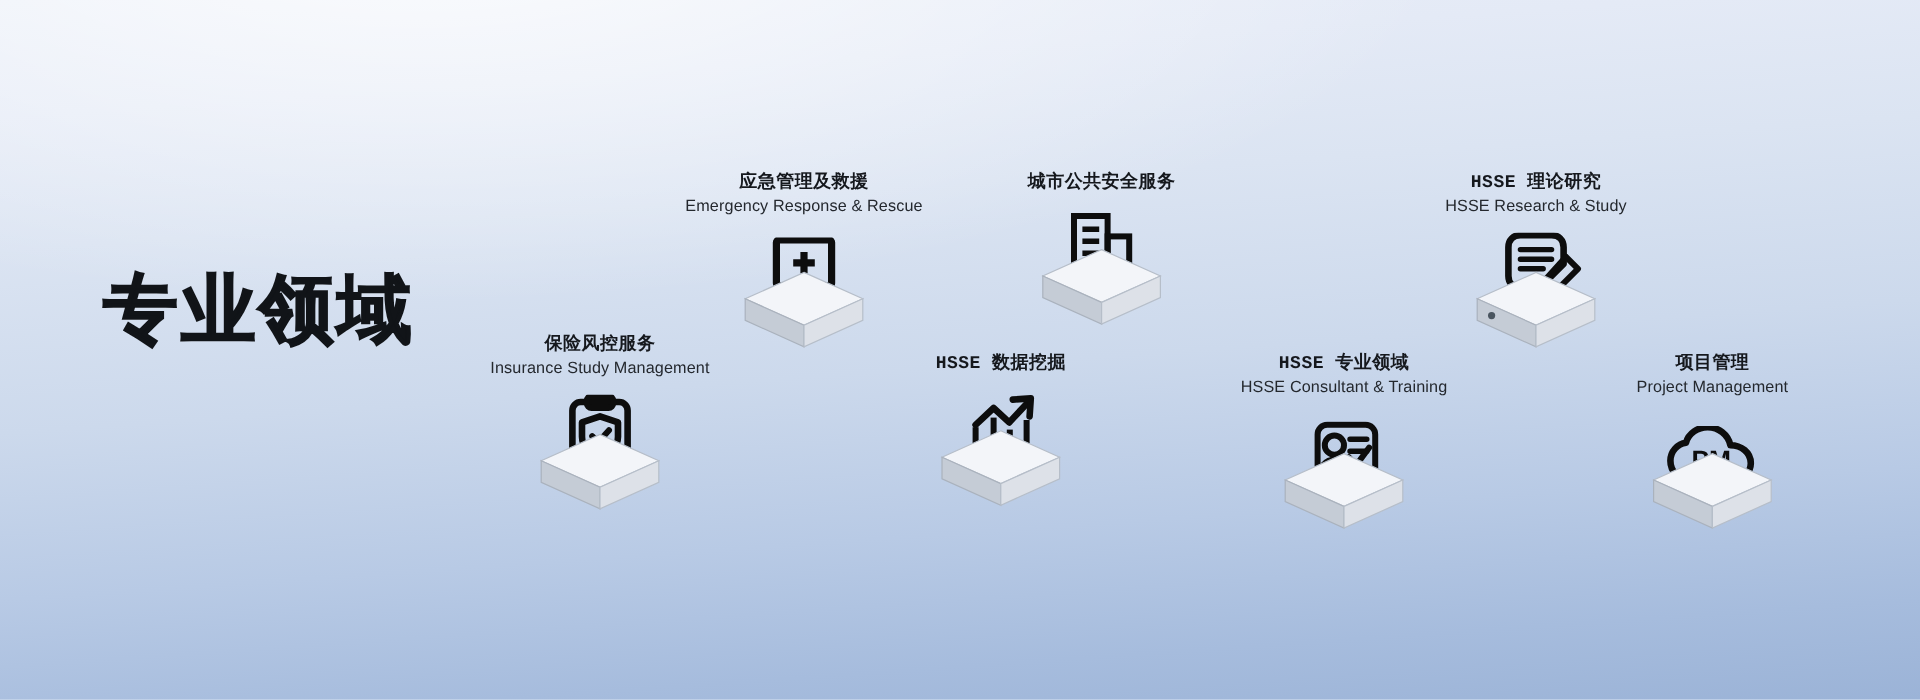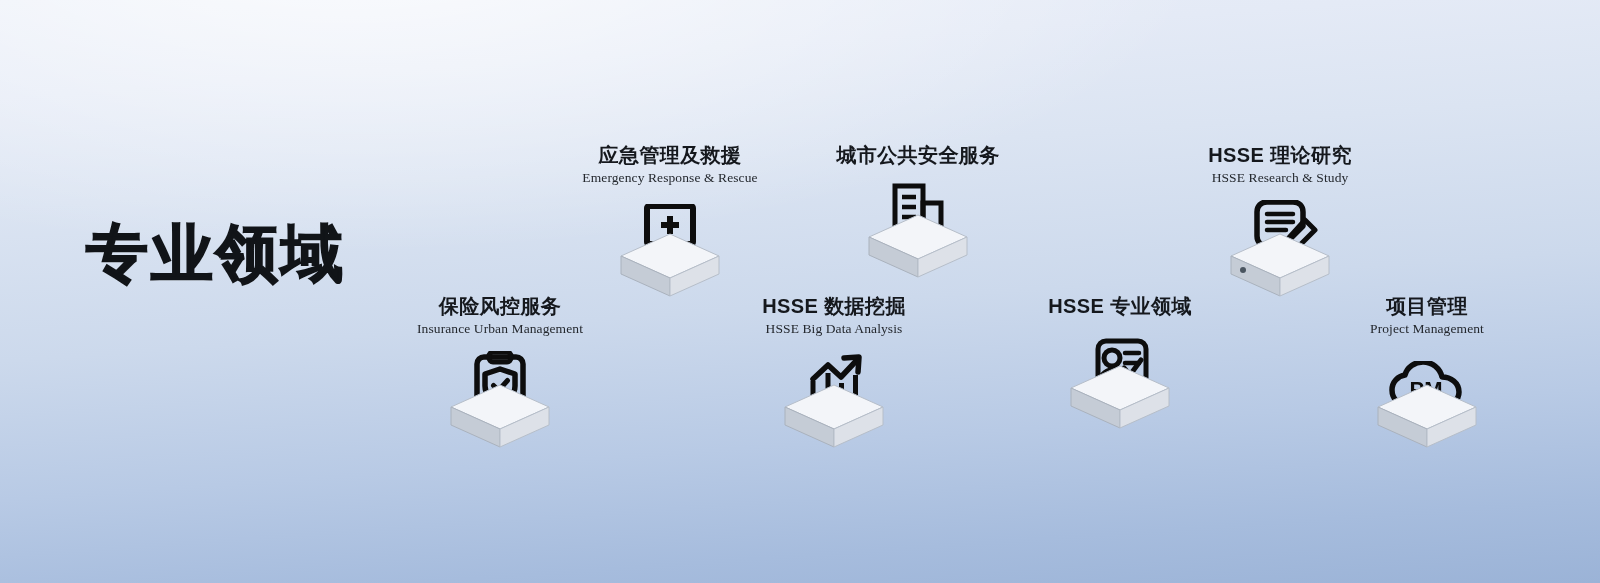--- a/index.html
+++ b/index.html
@@ -28,52 +28,52 @@
   
   #section-title {
     position: absolute;
     left: 86px;
     top: 228px;
     font-size: 62px;
     line-height: 1;
     font-weight: 700;
     letter-spacing: 3px;
     color: #111418;
-    font-family: Liberation Mono, monospace;
+    font-family: Liberation Serif, serif;
     -webkit-text-stroke: 1.6px #111418;
     text-shadow: 0 1px 0 rgba(255,255,255,0.35);
     white-space: nowrap;
   }
 
   
   .item {
     position: absolute;
     width: 300px;
     text-align: center;
   }
 
   .item-title {
-    font-size: 20px;
+    font-size: 15px;
     font-weight: 700;
     color: #15181d;
     letter-spacing: 0.4px;
     line-height: 1.15;
     white-space: nowrap;
-    font-family: Liberation Sans, sans-serif;
+    font-family: Liberation Mono, monospace;
   }
 
   .item-sub {
     margin-top: 3px;
     font-size: 13.5px;
     font-weight: 400;
     color: #24282e;
     letter-spacing: 0.1px;
     line-height: 1.15;
     white-space: nowrap;
-    font-family: Liberation Serif, serif;
+    font-family: Liberation Sans, sans-serif;
   }
 
   .art {
     position: relative;
     width: 300px;
     height: 108px;
     margin-top: 12px;
   }
 
   
@@ -114,23 +114,23 @@
       <div class="pedestal">
         <svg width="106" height="72" viewBox="0 0 106 72">
           <polygon points="53,4 102,26 53,48 4,26" fill="#f3f5f9" stroke="#b6bec9" stroke-width="1"></polygon>
           <polygon points="4,26 53,48 53,66 4,44" fill="#c5ccd6" stroke="#aab2bd" stroke-width="1"></polygon>
           <polygon points="102,26 53,48 53,66 102,44" fill="#dde1e8" stroke="#b6bec9" stroke-width="1"></polygon>
         </svg>
       </div>
     </div>
   </div>
 
-  <div class="item" style="left:350px; top:295px;">
+  <div class="item" style="left:350px; top:279px;">
     <div class="item-title">保险风控服务</div>
-    <div class="item-sub">Insurance Urban Management</div>
+    <div class="item-sub">Insurance Study Management</div>
     <div class="art">
       <div class="glyph" style="bottom:44px;">
         <svg width="58" height="62" viewBox="0 0 58 62">
           <rect x="6" y="6" width="46" height="54" rx="7" fill="none" stroke="#0d0d0d" stroke-width="5.5"></rect>
           <rect x="18" y="1" width="22" height="10" rx="4" fill="none" stroke="#0d0d0d" stroke-width="5"></rect>
           <path d="M29 18 L44 23 V35 C44 44 36 50 29 53 C22 50 14 44 14 35 V23 Z" fill="none" stroke="#0d0d0d" stroke-width="5.5" stroke-linejoin="round"></path>
           <path d="M22.5 34.5 L27.5 39.5 L36.5 29.5" fill="none" stroke="#0d0d0d" stroke-width="5" stroke-linecap="round" stroke-linejoin="round"></path>
         </svg>
       </div>
       <div class="pedestal">
@@ -138,21 +138,20 @@
           <polygon points="53,4 102,26 53,48 4,26" fill="#f3f5f9" stroke="#b6bec9" stroke-width="1"></polygon>
           <polygon points="4,26 53,48 53,66 4,44" fill="#c5ccd6" stroke="#aab2bd" stroke-width="1"></polygon>
           <polygon points="102,26 53,48 53,66 102,44" fill="#dde1e8" stroke="#b6bec9" stroke-width="1"></polygon>
         </svg>
       </div>
     </div>
   </div>
 
   <div class="item" style="left:684px; top:295px;">
     <div class="item-title">HSSE 数据挖掘</div>
-    <div class="item-sub">HSSE Big Data Analysis</div>
     <div class="art">
       <div class="glyph" style="bottom:44px;">
         <svg width="62" height="62" viewBox="0 0 62 62">
           <path d="M10 28 L25 14 L38 26 L54 9" fill="none" stroke="#0d0d0d" stroke-width="5.5" stroke-linecap="round" stroke-linejoin="round"></path>
           <path d="M41 7 L56 6 L55 21" fill="none" stroke="#0d0d0d" stroke-width="5.5" stroke-linecap="round" stroke-linejoin="round"></path>
           <rect x="7.5" y="30" width="5" height="28" fill="#0d0d0d"></rect>
           <rect x="22.5" y="22" width="5" height="36" fill="#0d0d0d"></rect>
           <rect x="36" y="32" width="5" height="26" fill="#0d0d0d"></rect>
           <rect x="50" y="24" width="5" height="34" fill="#0d0d0d"></rect>
         </svg>
@@ -183,20 +182,21 @@
           <polygon points="53,4 102,26 53,48 4,26" fill="#f3f5f9" stroke="#b6bec9" stroke-width="1"></polygon>
           <polygon points="4,26 53,48 53,66 4,44" fill="#c5ccd6" stroke="#aab2bd" stroke-width="1"></polygon>
           <polygon points="102,26 53,48 53,66 102,44" fill="#dde1e8" stroke="#b6bec9" stroke-width="1"></polygon>
         </svg>
       </div>
     </div>
   </div>
 
   <div class="item" style="left:970px; top:295px;">
     <div class="item-title">HSSE 专业领域</div>
+    <div class="item-sub">HSSE Consultant &amp; Training</div>
     <div class="art">
       <div class="glyph" style="bottom:44px;">
         <svg width="62" height="56" viewBox="0 0 62 56">
           <rect x="9" y="3" width="48" height="46" rx="8" fill="none" stroke="#0d0d0d" stroke-width="5"></rect>
           <path d="M36 15 H50 M36 25 H50" stroke="#0d0d0d" stroke-width="4.5" stroke-linecap="round"></path>
           <circle cx="23" cy="20" r="8" fill="none" stroke="#0d0d0d" stroke-width="5"></circle>
           <path d="M8 50 C9 38 17 32 23 32 C29 32 37 38 38 50" fill="none" stroke="#0d0d0d" stroke-width="5" stroke-linecap="round"></path>
           <path d="M35 30 L41 37 L52 22" fill="none" stroke="#0d0d0d" stroke-width="5" stroke-linecap="round" stroke-linejoin="round"></path>
         </svg>
       </div>

